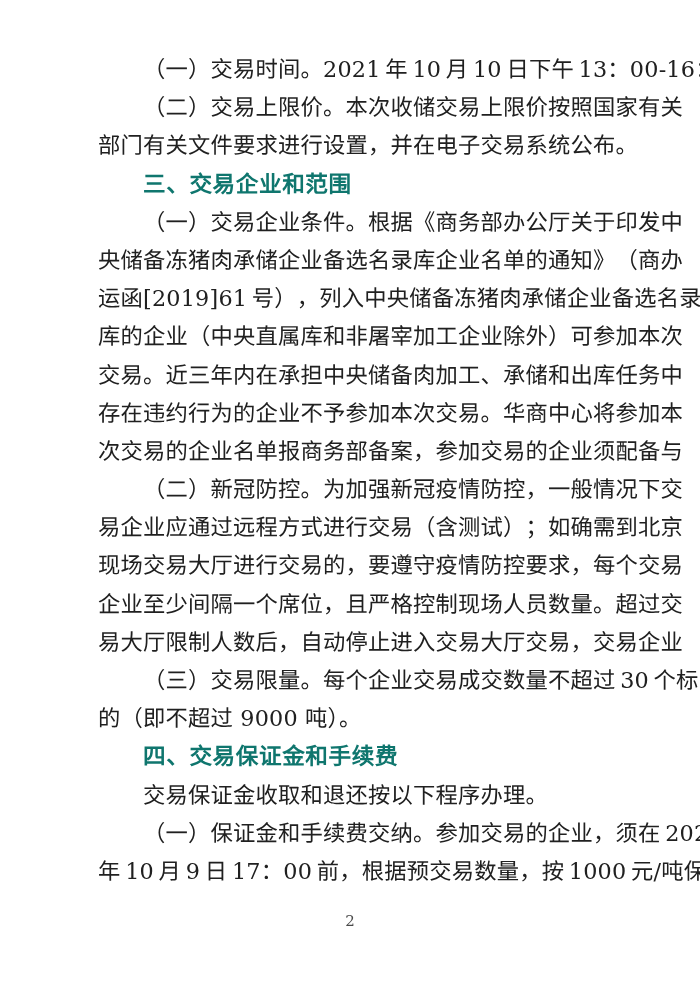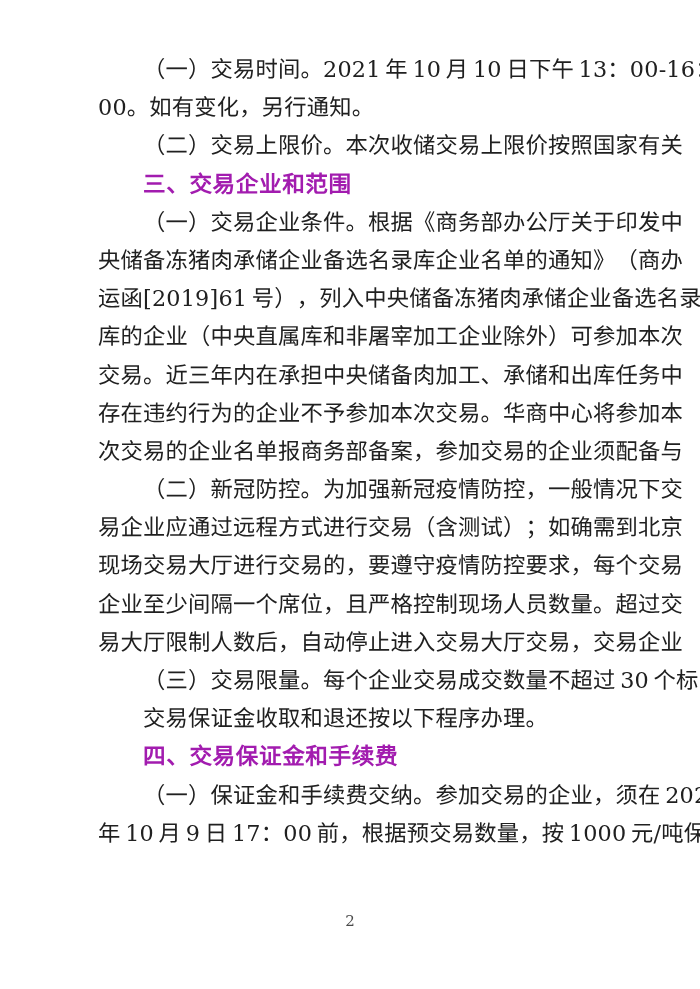--- a/index.html
+++ b/index.html
@@ -51,21 +51,21 @@
     white-space: nowrap;
   }
   .ln.just > span { display: inline-block; }
 
   
   .ln.head {
     font-family: "DejaVu Sans", "Liberation Sans", sans-serif;
     font-weight: 700;
     font-size: 22.6px;
     letter-spacing: 0.6px;
-    color: #a21caf;
+    color: #0f766e;
   }
 
   
   .ind { padding-left: 45px; }
   .ind-head { padding-left: 45px; }
 
   
   .folio {
     position: absolute;
     left: 0;
@@ -115,21 +115,20 @@
         <span>1</span>
         <span>3</span>
         <span>：</span>
         <span>0</span>
         <span>0</span>
         <span>-</span>
         <span>1</span>
         <span>6</span>
         <span>：</span>
       </div>
-      <div class="ln body">00。如有变化，另行通知。</div>
       <div class="ln body ind just">
         <span>（</span>
         <span>二</span>
         <span>）</span>
         <span>交</span>
         <span>易</span>
         <span>上</span>
         <span>限</span>
         <span>价</span>
         <span>。</span>
@@ -142,20 +141,21 @@
         <span>上</span>
         <span>限</span>
         <span>价</span>
         <span>按</span>
         <span>照</span>
         <span>国</span>
         <span>家</span>
         <span>有</span>
         <span>关</span>
       </div>
+      <div class="ln body">部门有关文件要求进行设置，并在电子交易系统公布。</div>
       <div class="ln head ind-head">三、交易企业和范围</div>
       <div class="ln body ind just">
         <span>（</span>
         <span>一</span>
         <span>）</span>
         <span>交</span>
         <span>易</span>
         <span>企</span>
         <span>业</span>
         <span>条</span>
@@ -509,22 +509,23 @@
         <span>不</span>
         <span>超</span>
         <span>过</span>
         <span> </span>
         <span>3</span>
         <span>0</span>
         <span> </span>
         <span>个</span>
         <span>标</span>
       </div>
+      <div class="ln body">的（即不超过 9000 吨）。</div>
+      <div class="ln head ind-head">四、交易保证金和手续费</div>
       <div class="ln body ind">交易保证金收取和退还按以下程序办理。</div>
-      <div class="ln head ind-head">四、交易保证金和手续费</div>
       <div class="ln body ind just">
         <span>（</span>
         <span>一</span>
         <span>）</span>
         <span>保</span>
         <span>证</span>
         <span>金</span>
         <span>和</span>
         <span>手</span>
         <span>续</span>

